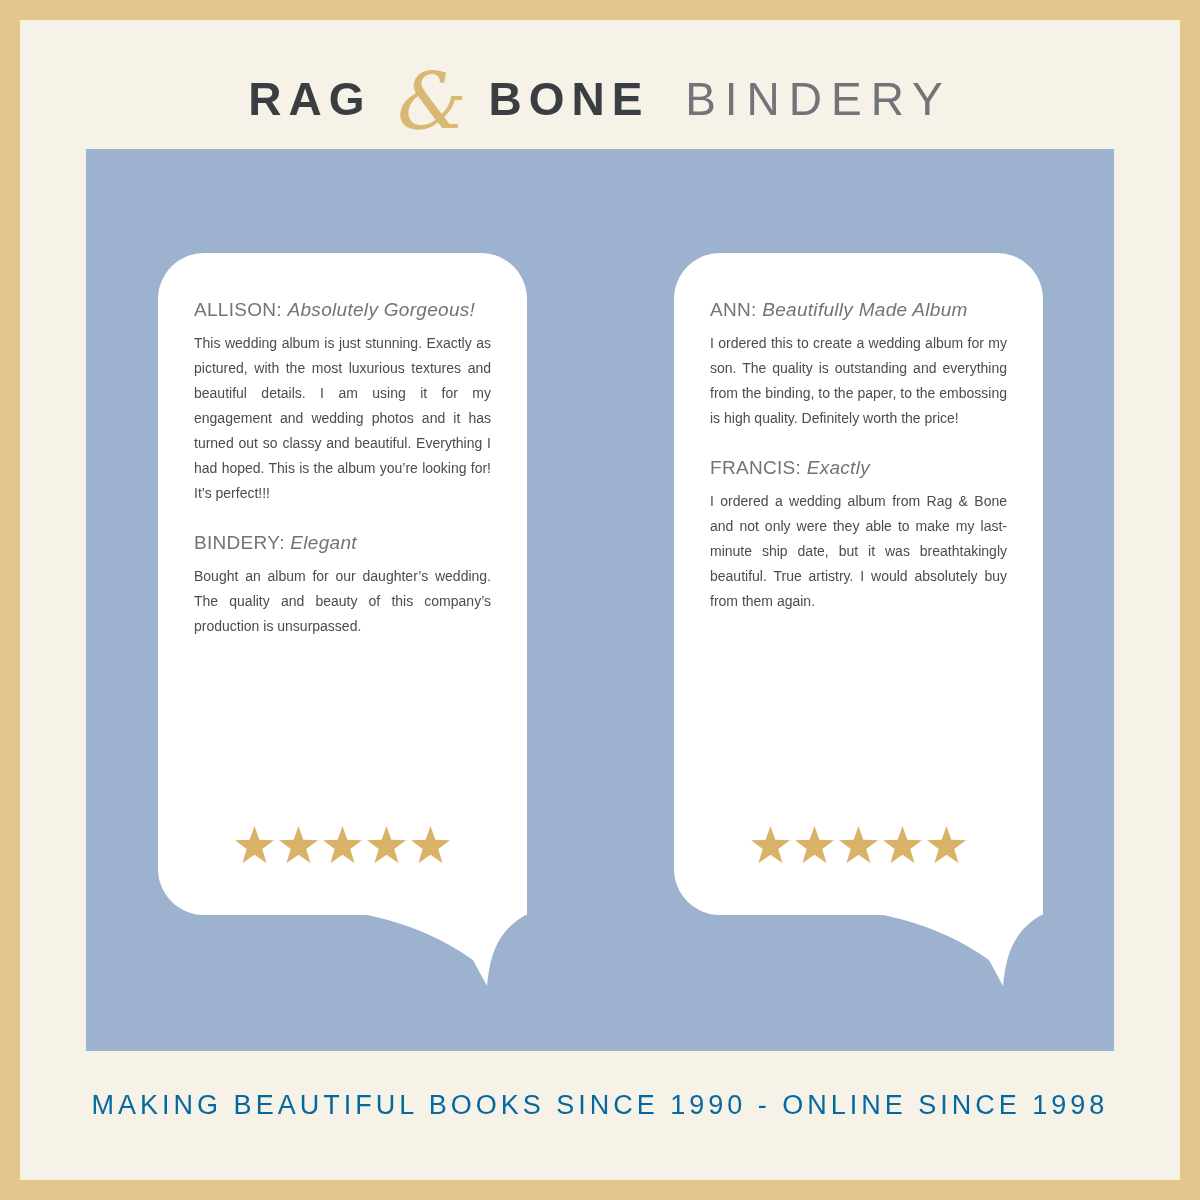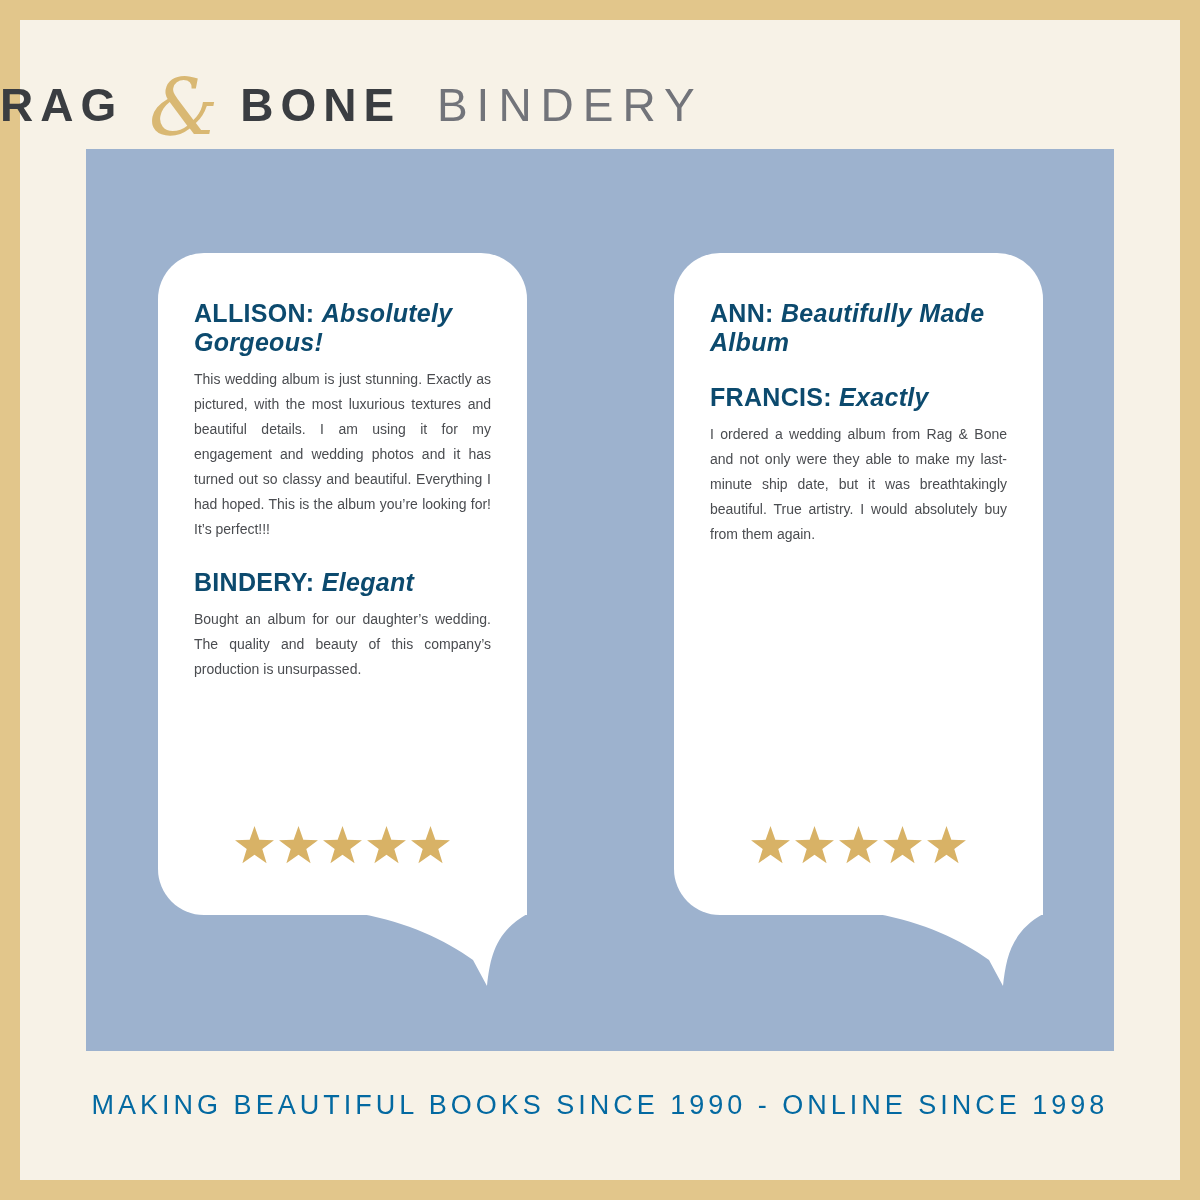--- a/index.html
+++ b/index.html
@@ -12,23 +12,23 @@
     position:relative;width:1200px;height:1200px;
     background:#e2c68b;overflow:hidden;
   }
   .inner{
     position:absolute;left:20px;top:20px;right:20px;bottom:20px;
     background:#f7f2e7;
   }
   
   .logo{
     position:absolute;top:54px;left:0;right:0;
-    text-align:left;
+    text-align:center;
     font-size:46px;font-weight:bold;letter-spacing:7px;
-    color:#3a3d41;line-height:72px;white-space:nowrap;margin-top:15px;
+    color:#3a3d41;line-height:90px;white-space:nowrap;
   }
   .logo .amp{
     font-family:"DejaVu Serif",serif;font-style:italic;font-weight:normal;
     color:#d9b873;font-size:78px;letter-spacing:0;
     vertical-align:-14px;margin:0 2px 0 6px;
   }
   .logo .bindery{
     font-weight:normal;color:#72747a;margin-left:16px;letter-spacing:9px;
   }
   
@@ -43,21 +43,21 @@
     padding:46px 36px 0 36px;box-sizing:border-box;
   }
   .bubble.left{left:72px;}
   .bubble.right{left:588px;}
   .tail{
     position:absolute;right:0;bottom:-73px;width:190px;height:74px;
     display:block;
   }
   .review{margin:0 0 26px 0;}
   .rname{
-    margin:0 0 10px 0;font-size:25px;font-weight:bold;color:#0c4a6e;
+    margin:0 0 10px 0;font-size:19px;font-weight:normal;color:#737373;
     letter-spacing:0.3px;
   }
   .rname .ttl{font-style:italic;}
   .rbody{
     margin:0;font-size:14px;line-height:25px;color:#4a4c50;
     text-align:justify;
   }
   .stars{
     position:absolute;bottom:50px;left:0;right:0;
     display:flex;justify-content:center;gap:3px;
@@ -122,20 +122,21 @@
 </div>
       <svg class="tail" viewBox="0 0 190 74" preserveAspectRatio="none">
         <path d="M24,0 C70,8 108,26 136,46 L150,72 C153,44 158,18 190,0 Z" fill="#ffffff"></path>
       </svg>
     </section>
 
     <section class="bubble right" id="bubble-1">
       <div class="reviews">
   <article class="review">
     <h3 class="rname"><span class="nm">ANN:</span> <em class="ttl">Beautifully Made Album</em></h3>
+    <p class="rbody">I ordered this to create a wedding album for my son. The quality is outstanding and everything from the binding, to the paper, to the embossing is high quality. Definitely worth the price!</p>
   </article>
 
   <article class="review">
     <h3 class="rname"><span class="nm">FRANCIS:</span> <em class="ttl">Exactly</em></h3>
     <p class="rbody">I ordered a wedding album from Rag &amp; Bone and not only were they able to make my last-minute ship date, but it was breathtakingly beautiful. True artistry. I would absolutely buy from them again.</p>
   </article>
 
 </div>
       <div class="stars">
   <svg class="star" viewBox="0 0 40 38">

